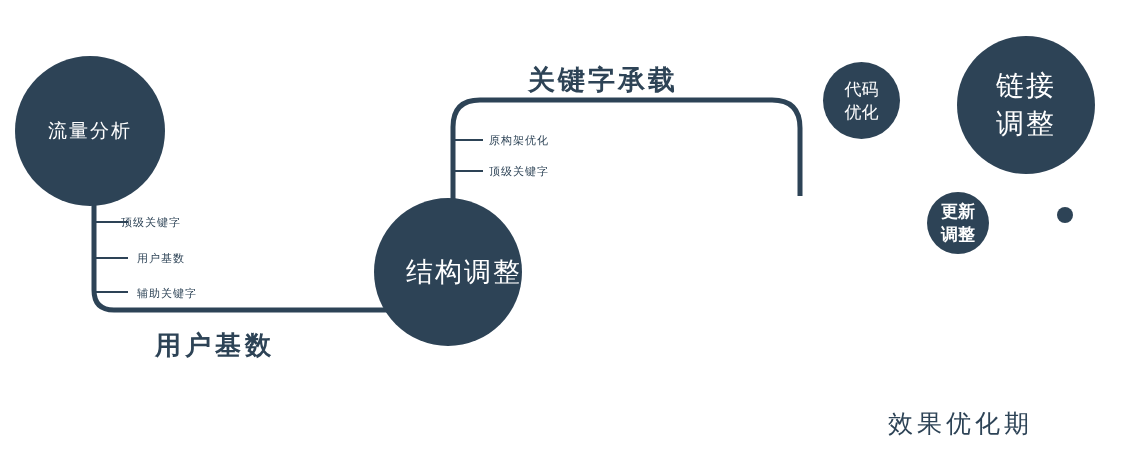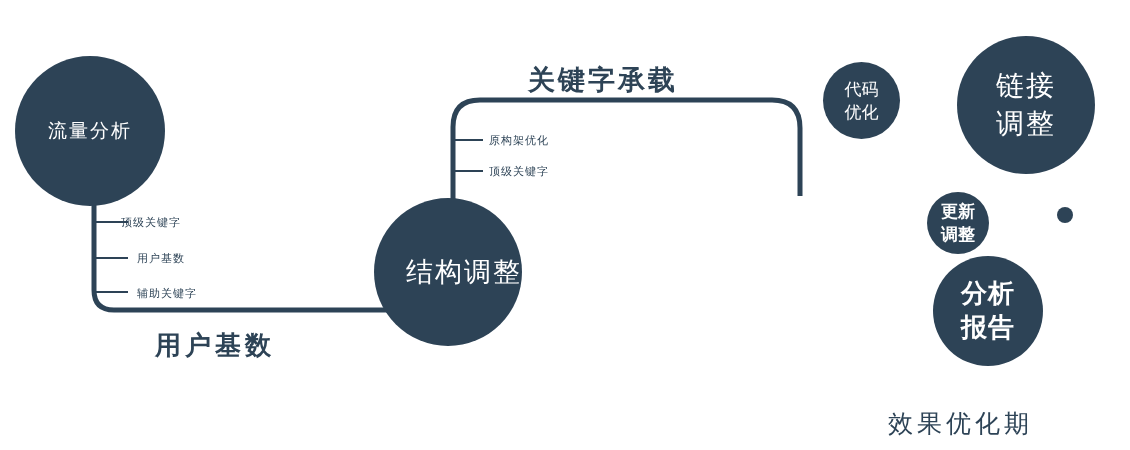--- a/index.html
+++ b/index.html
@@ -97,24 +97,20 @@
     <span>调整</span>
   </div>
 
   <div class="circle c-update">
     <span>更新</span>
     <span>调整</span>
   </div>
 
   <div class="circle c-dot"></div>
 
-  <div class="circle c-report">
-    <span>分析</span>
-    <span>报告</span>
-  </div>
 
   <div class="edge-label lbl-keyword">关键字承载</div>
   <div class="edge-label lbl-userbase">用户基数</div>
   <div class="edge-label lbl-effect">效果优化期</div>
 
   <div class="tick-label t-l1">顶级关键字</div>
   <div class="tick-label t-l2">用户基数</div>
   <div class="tick-label t-l3">辅助关键字</div>
 
   <div class="tick-label t-m1">原构架优化</div>

